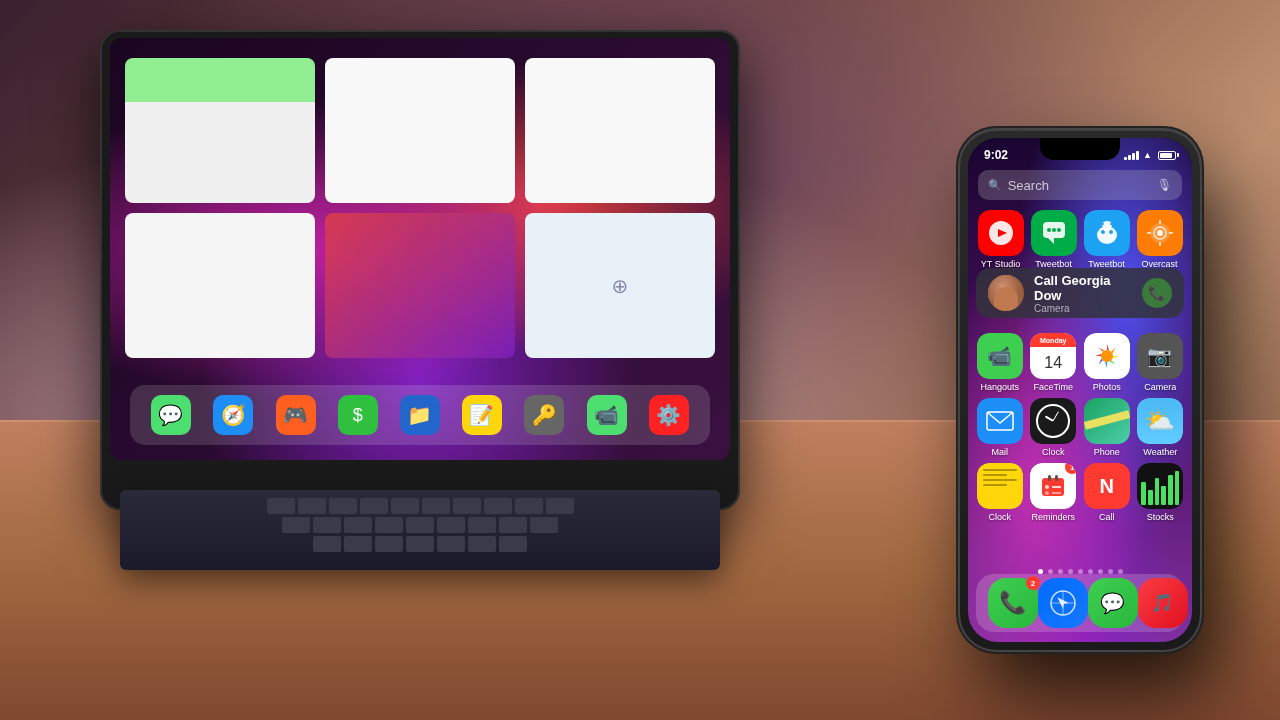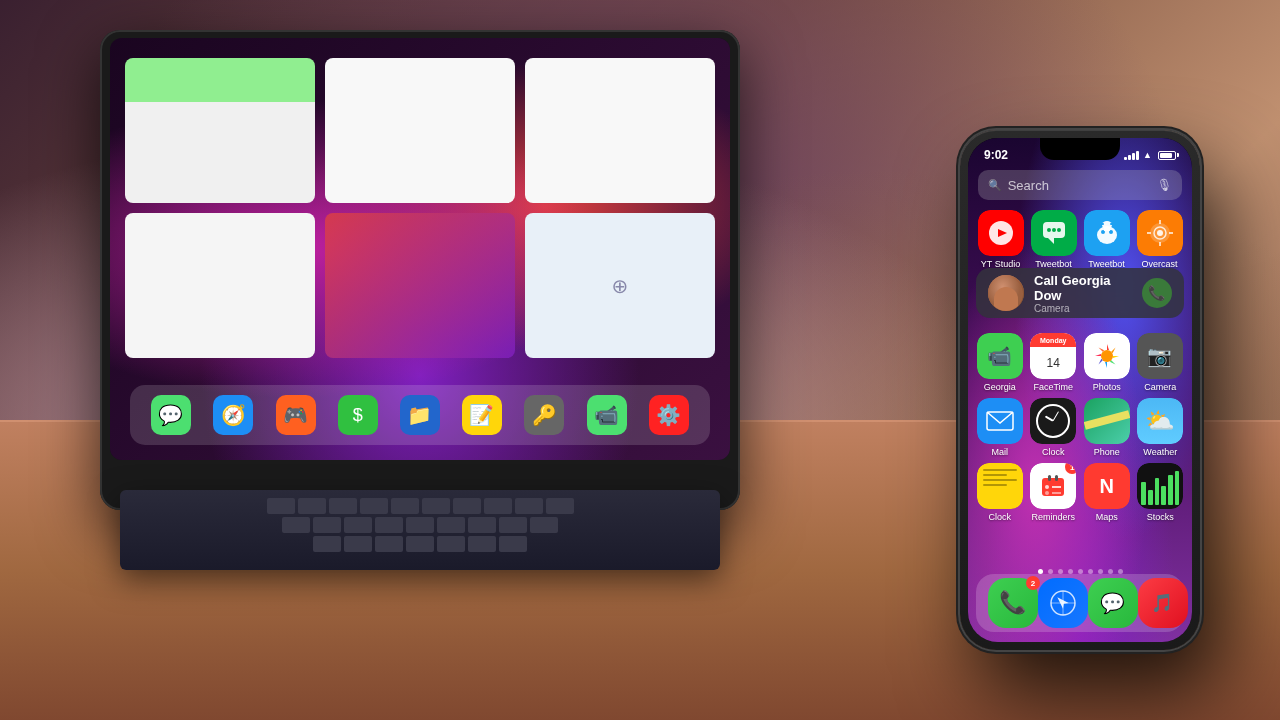--- a/index.html
+++ b/index.html
@@ -524,21 +524,21 @@
       justify-content: center;
       font-size: 7px;
       color: white;
       font-weight: 600;
     }
     .cal-date {
       flex: 1;
       display: flex;
       align-items: center;
       justify-content: center;
-      font-size: 12px;
+      font-size: 16px;
       font-weight: 300;
       color: #333;
     }
 
     
     .photos-inner {
       width: 100%;
       height: 100%;
       background: white;
       border-radius: 12px;
@@ -987,21 +987,21 @@
             <span>📞</span>
           </div>
         </div>
 
         <div class="iphone-main-grid">
 
           <div class="app-item">
             <div class="app-icon">
               <div class="facetime-inner">📹</div>
             </div>
-            <span class="app-label">Georgia</span>
+            <span class="app-label">Hangouts</span>
           </div>
           <div class="app-item">
             <div class="app-icon">
               <div class="calendar-inner">
                 <div class="cal-header">Monday</div>
                 <div class="cal-date">14</div>
               </div>
             </div>
             <span class="app-label">FaceTime</span>
           </div>
@@ -1092,21 +1092,21 @@
                 </svg>
               </div>
               <div class="badge">1</div>
             </div>
             <span class="app-label">Reminders</span>
           </div>
           <div class="app-item">
             <div class="app-icon">
               <div class="news-inner">N</div>
             </div>
-            <span class="app-label">Maps</span>
+            <span class="app-label">Call</span>
           </div>
           <div class="app-item">
             <div class="app-icon">
               <div class="stocks-inner">
                 <div class="stock-bar" style="height:60%;"></div>
                 <div class="stock-bar" style="height:40%;"></div>
                 <div class="stock-bar" style="height:70%;"></div>
                 <div class="stock-bar" style="height:50%;"></div>
                 <div class="stock-bar" style="height:80%;"></div>
                 <div class="stock-bar" style="height:90%;"></div>

